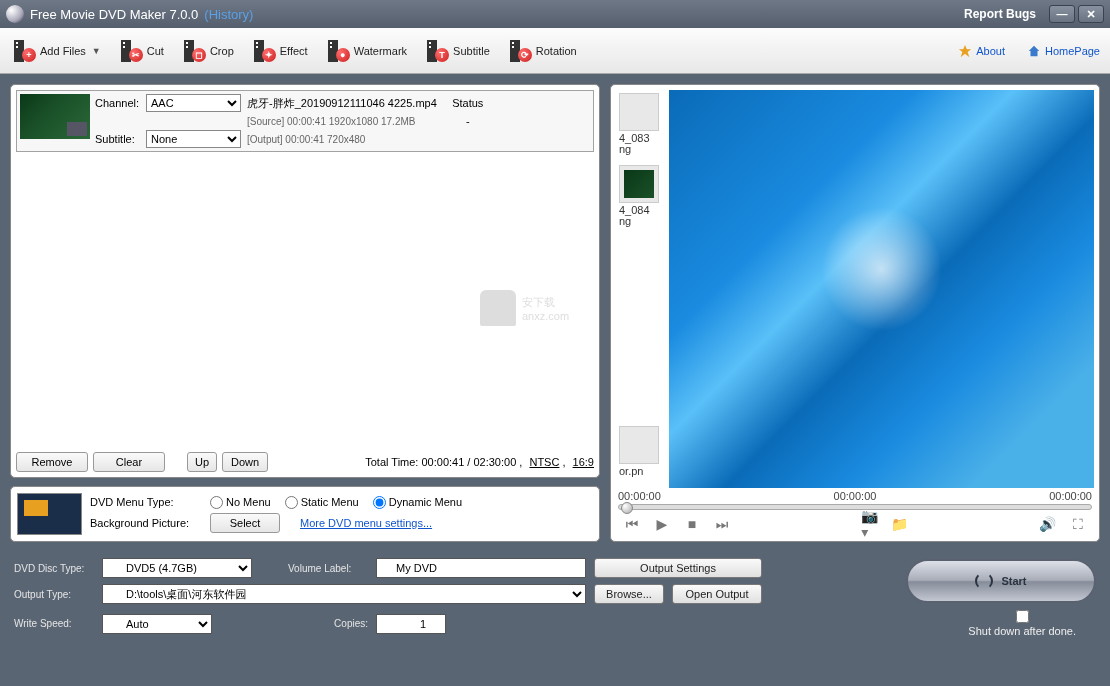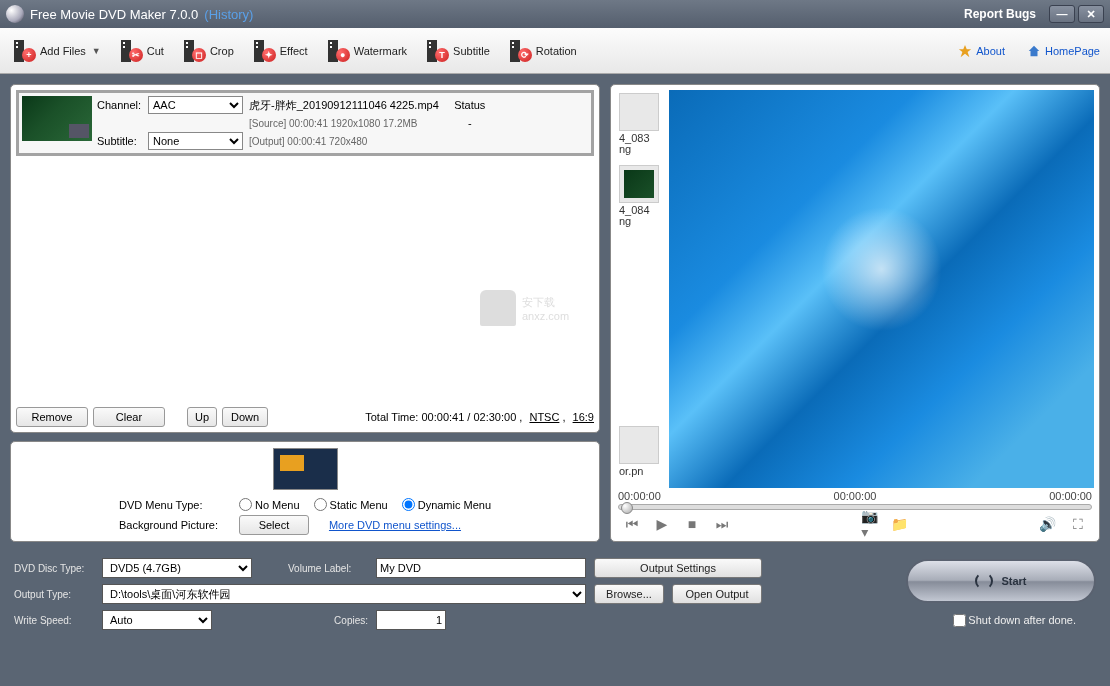--- a/index.html
+++ b/index.html
@@ -21,23 +21,23 @@
 .filmstrip::before { top: 2px; } .filmstrip::after { top: 6px; }
 .circ { position: absolute; width: 14px; height: 14px; border-radius: 50%; right: 0; bottom: 0; display: flex; align-items: center; justify-content: center; color: #fff; font-size: 9px; font-weight: bold; }
 .circ.red { background: radial-gradient(circle at 30% 30%, #ff6b6b, #cc2020); }
 .tbtn .arrow { font-size: 9px; color: #555; margin-left: 2px; }
 .toolbar .spacer { flex: 1; }
 .tlink { display: flex; align-items: center; gap: 4px; color: #1155cc; }
 .tlink .i { width: 14px; height: 14px; }
 
 .main { display: flex; padding: 10px; gap: 10px; height: 478px; }
 .left-col { width: 590px; display: flex; flex-direction: column; gap: 8px; }
-.panel { background: #fff; border: 1px solid #888; border-radius: 5px; padding: 5px; flex-direction: column; }
+.panel { background: #fff; border: 1px solid #888; border-radius: 5px; padding: 5px; }
 .filelist { flex: 1; display: flex; flex-direction: column; }
-.file-item { display: flex; border: 3px solid #a3a3a3; background: #f7f7f7; padding: 3px; gap: 5px; }
+.file-item { display: flex; border: 1px solid #a3a3a3; background: #f7f7f7; padding: 3px; gap: 5px; }
 .thumb { width: 70px; height: 45px; background: linear-gradient(135deg, #0a3818, #1a5028 40%, #2a6838); position: relative; }
 .thumb::after { content: ''; position: absolute; right: 3px; bottom: 3px; width: 20px; height: 14px; background: #556; }
 .file-meta { display: grid; grid-template-columns: 45px 95px 1fr 50px; gap: 3px 6px; font-size: 11px; align-items: center; }
 .file-meta select { height: 18px; font-size: 11px; border: 1px solid #888; background: #fff; }
 .file-meta .filename { color: #000; }
 .file-meta .srcinfo { color: #666; font-size: 10px; }
 .file-meta .status-h { text-align: center; }
 .file-meta .status-v { text-align: center; }
 .list-space { flex: 1; }
 .list-controls { display: flex; align-items: center; gap: 5px; padding-top: 4px; }
@@ -65,25 +65,25 @@
 .vid::before { content: ''; position: absolute; inset: 0; background: radial-gradient(ellipse at 50% 45%, rgba(255,255,255,0.7) 0%, transparent 20%); }
 .timeline { display: flex; justify-content: space-between; padding: 2px 2px 0; font-size: 10px; color: #444; }
 .slider-track { height: 6px; background: #ddd; border: 1px solid #aaa; border-radius: 3px; margin: 2px 2px; position: relative; }
 .slider-track::after { content: ''; position: absolute; left: 2px; top: -3px; width: 10px; height: 10px; border-radius: 50%; background: radial-gradient(circle at 30% 30%, #fff, #aaa); border: 1px solid #888; }
 .pcontrols { display: flex; align-items: center; gap: 14px; padding: 4px 8px; }
 .pcontrols .spacer { flex: 1; }
 .picon { width: 16px; height: 16px; color: #777; display: flex; align-items: center; justify-content: center; font-size: 14px; }
 
 .bottom { padding: 6px 14px; display: grid; grid-template-columns: 80px 150px 20px 80px 210px 70px 90px 1fr; gap: 6px 8px; align-items: center; color: #eee; }
 .bottom label { color: #e5e5e5; font-size: 10px; }
-.bottom select, .bottom input[type=text] { background: #fff; border: 1px solid #555; height: 20px; padding: 0 3px; font-size: 11px; }
+.bottom select, .bottom input[type=text] { background: #fff; border: 1px solid #555; height: 20px; padding: 0 19px; font-size: 11px; }
 .bottom .smbtn { background: linear-gradient(#fafafa, #e0e0e0); border: 1px solid #777; border-radius: 3px; height: 20px; padding: 0 8px; font-size: 11px; color: #222; }
 .startbtn { grid-row: 1 / span 2; grid-column: 8; justify-self: end; width: 190px; height: 44px; border-radius: 22px; background: linear-gradient(#dde0e8, #a8adb8 48%, #868c99 52%, #c2c7d2); border: 2px solid #5a6270; display: flex; align-items: center; justify-content: center; gap: 8px; color: #2a3340; font-size: 18px; font-weight: bold; }
 .startbtn .ref { width: 18px; height: 18px; border: 2px solid #2a3340; border-radius: 50%; border-top-color: transparent; border-bottom-color: transparent; position: relative; }
-.shutdown { grid-column: 8; display: flex; align-items: center; gap: 2px; justify-self: end; margin-right: 20px; }
+.shutdown { grid-column: 8; display: flex; align-items: center; gap: 2px; justify-self: end; margin-right: 20px; flex-direction: column; }
 .shutdown input { width: 13px; height: 13px; }
 
 .watermark { position: absolute; left: 480px; top: 290px; color: rgba(120,120,120,0.25); font-size: 28px; display: flex; align-items: center; gap: 6px; pointer-events: none; }
 .watermark .lock { width: 36px; height: 36px; background: rgba(120,120,120,0.25); border-radius: 6px 6px 2px 2px; }
 </style>
 </head>
 <body>
 
 <div class="titlebar">
   <div class="logo"></div>

